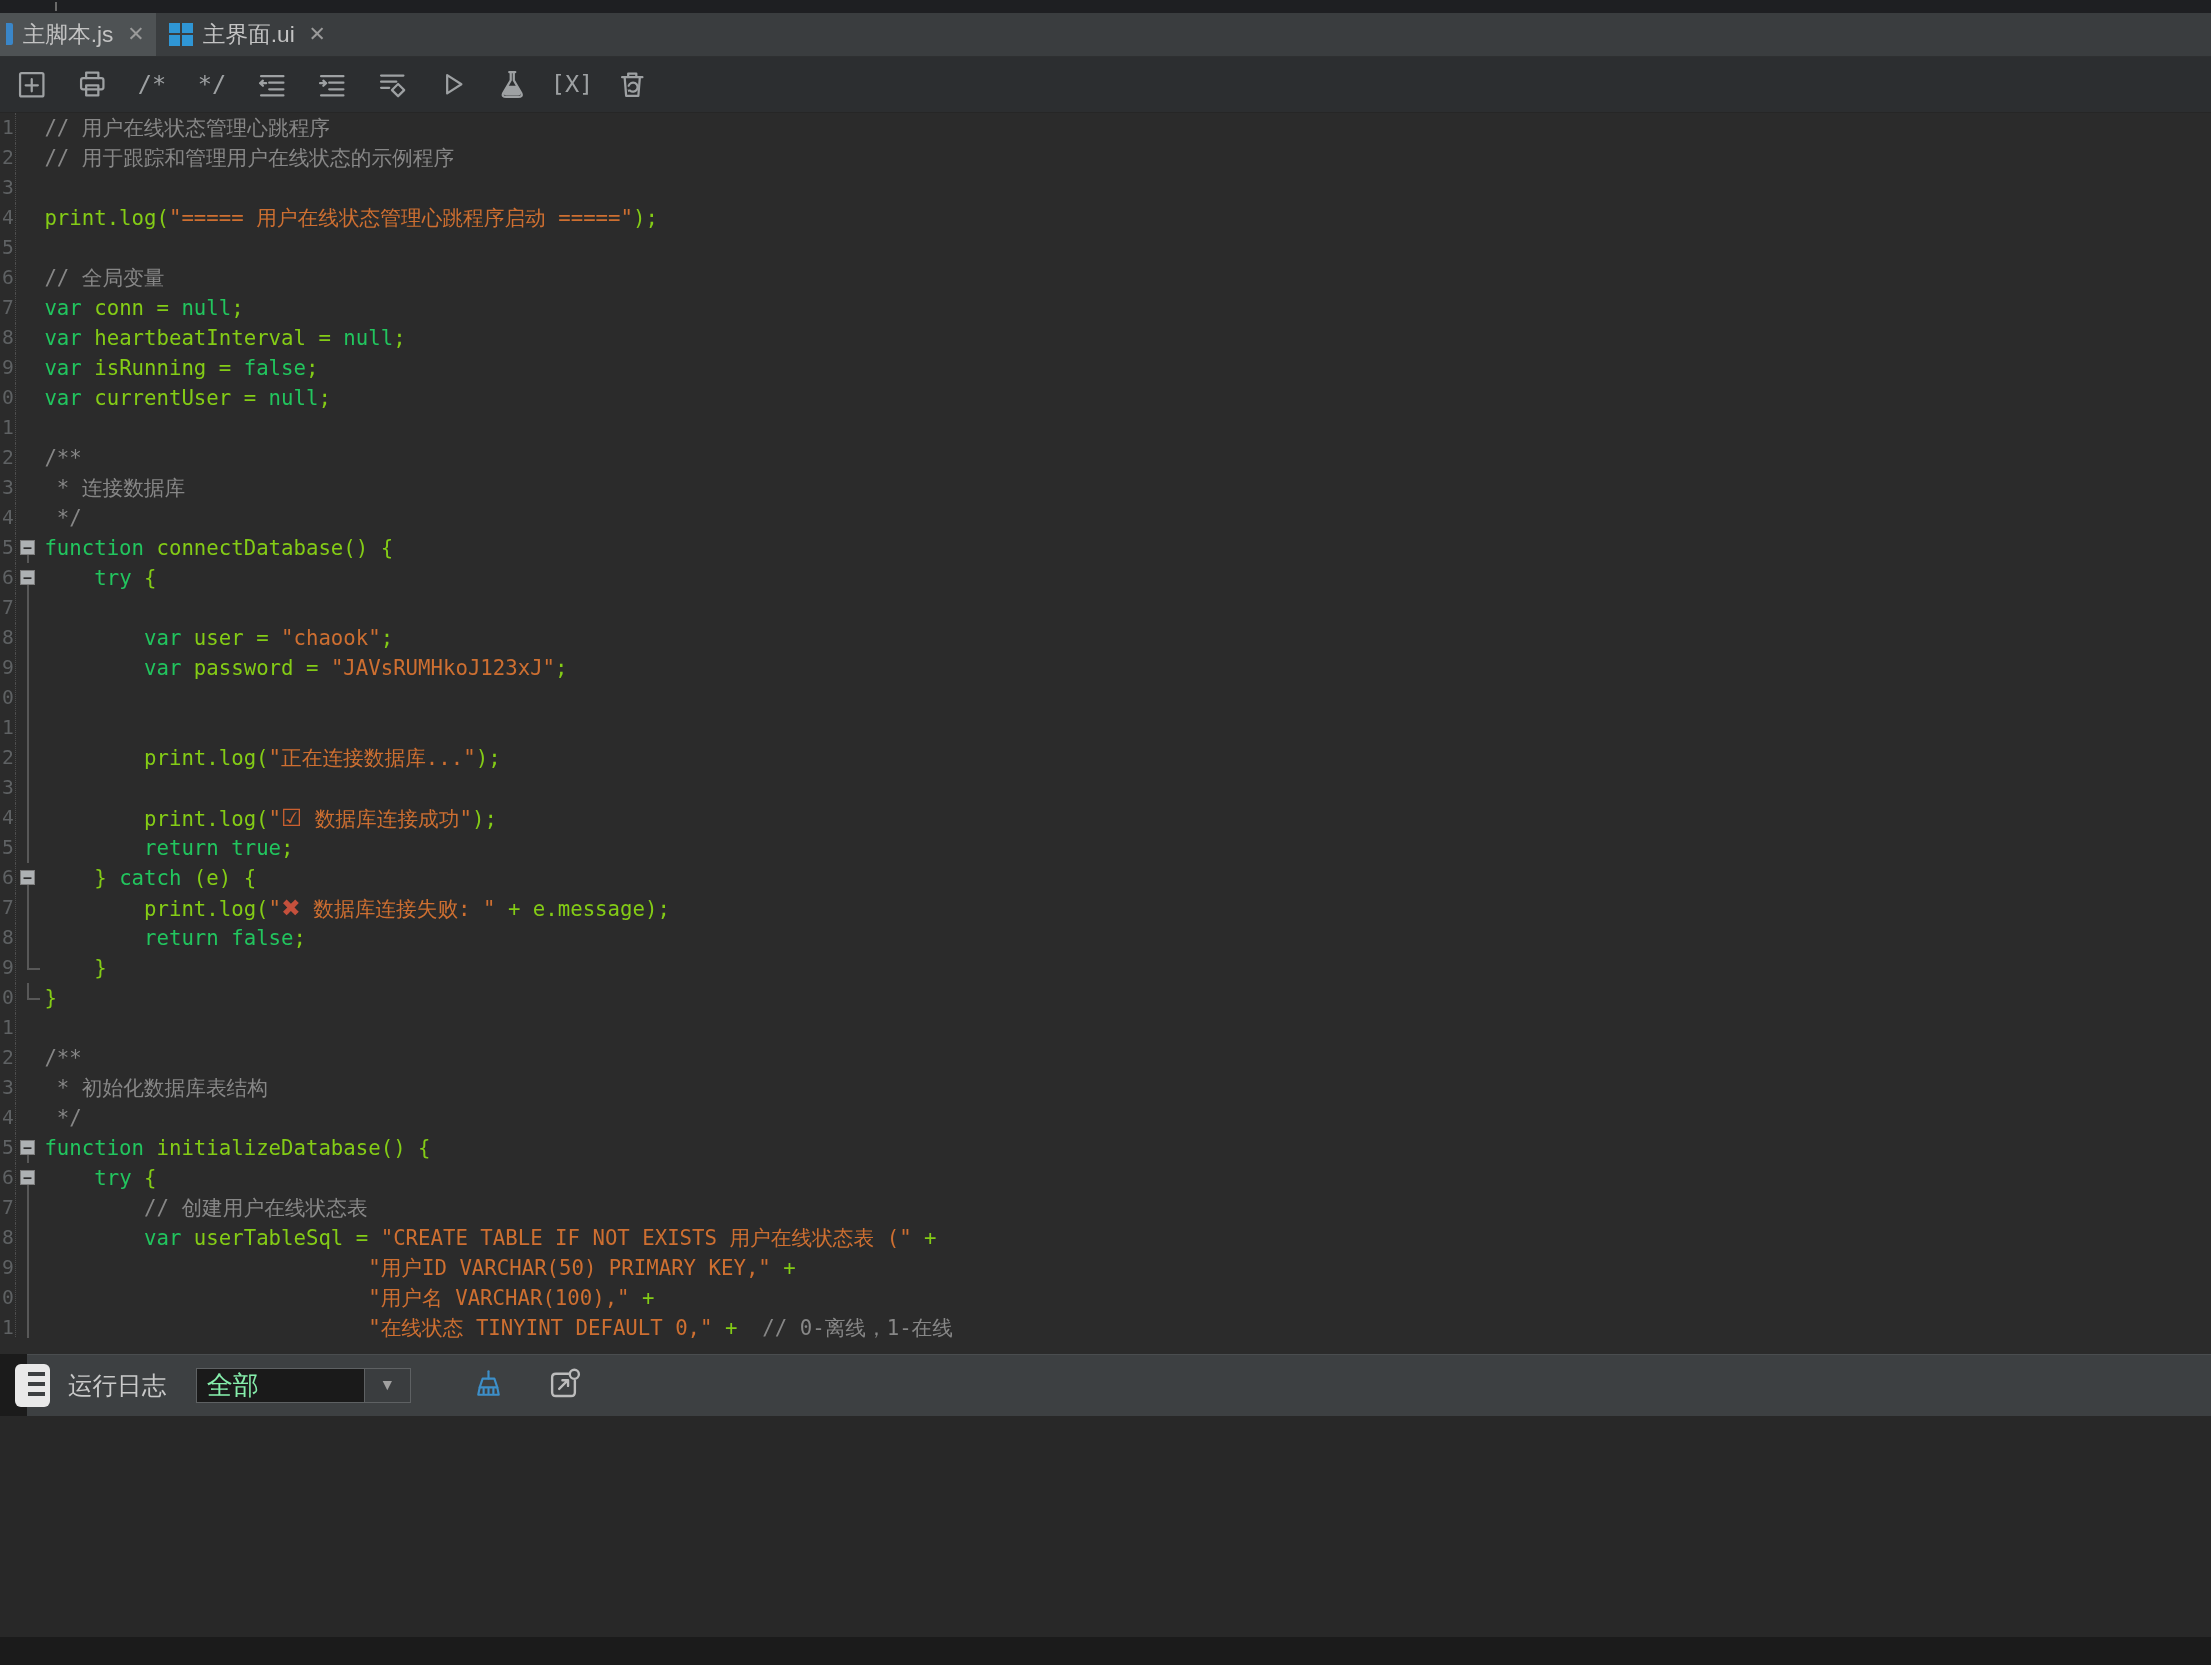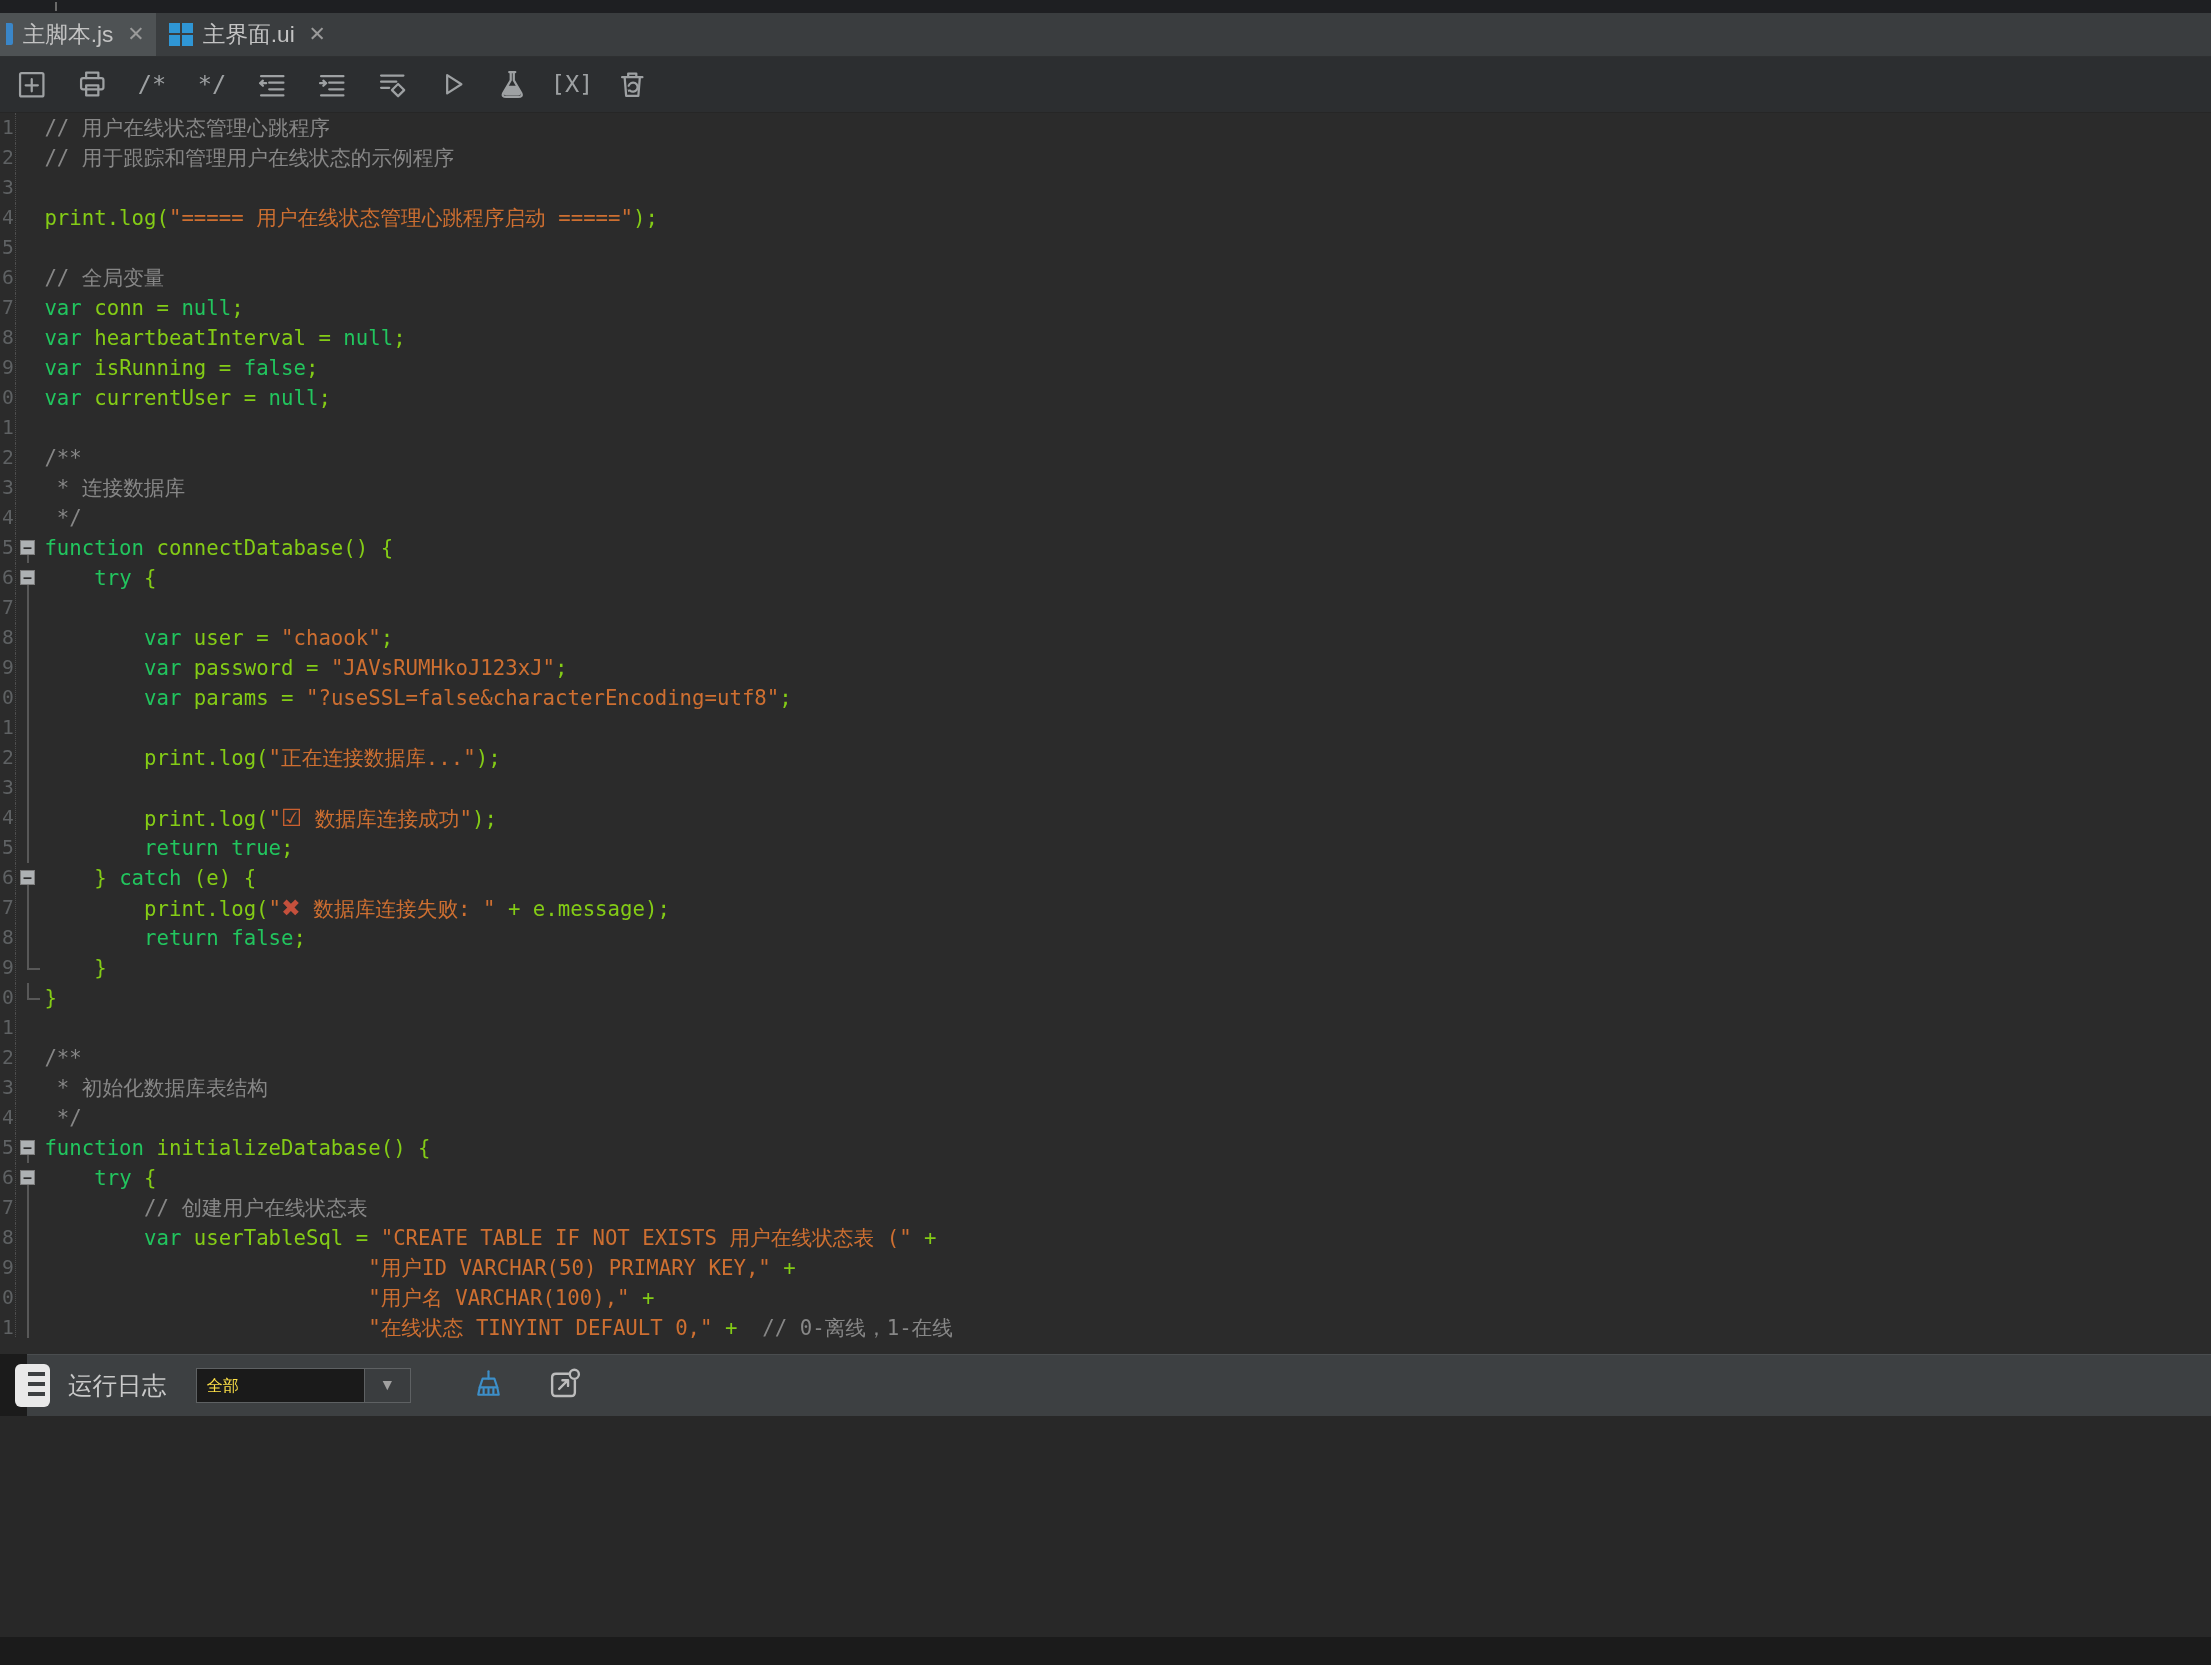--- a/index.html
+++ b/index.html
@@ -43,21 +43,21 @@
   
   .divider{height:15.8px;background:#2b2b2b;}
   .logbar{height:61px;background:#3d4042;display:flex;align-items:center;border-top:1px solid #4a4d4f;margin-left:27px;}
   .log-doc-icon{width:35px;height:43px;background:#e9e9e9;border-radius:5.9px;margin-left:-11.8px;position:relative;flex:0 0 35px;}
   .log-doc-icon i{position:absolute;left:12.8px;width:16.7px;height:3.9px;background:#3d4042;display:block;}
   .log-doc-icon i:nth-child(1){top:8.9px;}
   .log-doc-icon i:nth-child(2){top:18.7px;}
   .log-doc-icon i:nth-child(3){top:28.6px;}
   .log-title{color:#c9c9c9;font-size:24.6px;margin-left:17.7px;}
   .combo{margin-left:29.6px;width:215px;height:35px;border:1px solid #5e6163;display:flex;box-sizing:border-box;background:#1a1a1a;}
-  .combo-value{flex:1;color:#fde047;font-size:16px;line-height:33px;padding-left:9.9px;overflow:hidden;}
+  .combo-value{flex:1;color:#86efac;font-size:26px;line-height:33px;padding-left:9.9px;overflow:hidden;}
   .combo-arrow{flex:0 0 45px;background:#3a3d3f;border-left:1px solid #5e6163;display:flex;align-items:center;justify-content:center;color:#a0a0a0;font-size:15.8px;}
   .icon-btn{background:transparent;border:none;padding:0;display:flex;align-items:center;justify-content:center;}
   .broom-btn{margin-left:57px;}
   .export-btn{margin-left:35px;}
   .logarea{height:221px;background:#282828;}
   .bottom-strip{height:31.5px;background:#1b1b1b;}
 </style>
 </head>
 <body>
 
@@ -264,21 +264,20 @@
       <span class="fold">
         <span class="fold-bar"></span>
       </span>
       <span class="code"><span class="i">        </span><span class="k">var</span><span class="i"> password = </span><span class="s">"JAVsRUMHkoJ123xJ"</span><span class="i">;</span></span>
     </div>
     <div class="line">
       <span class="ln">0</span>
       <span class="fold">
         <span class="fold-bar"></span>
       </span>
-      <span class="code"><span class="i">        </span><span class="k">var</span><span class="i"> params = </span><span class="s">"?useSSL=false&amp;characterEncoding=utf8"</span><span class="i">;</span></span>
     </div>
     <div class="line">
       <span class="ln">1</span>
       <span class="fold">
         <span class="fold-bar"></span>
       </span>
       <span class="code"></span>
     </div>
     <div class="line">
       <span class="ln">2</span>

